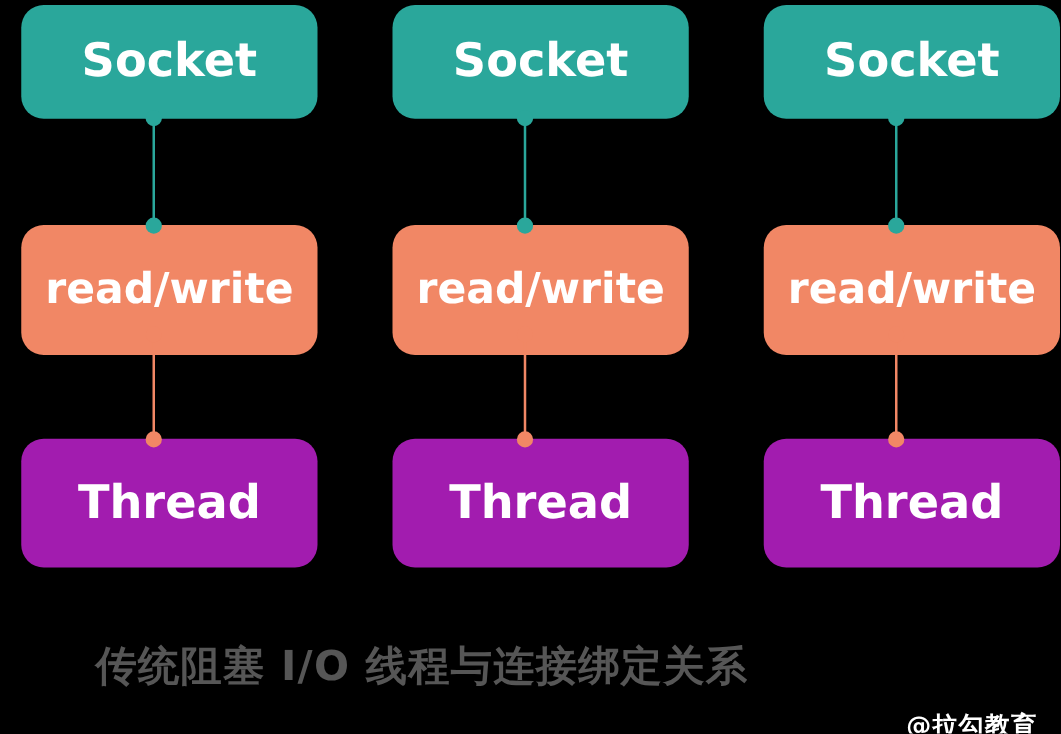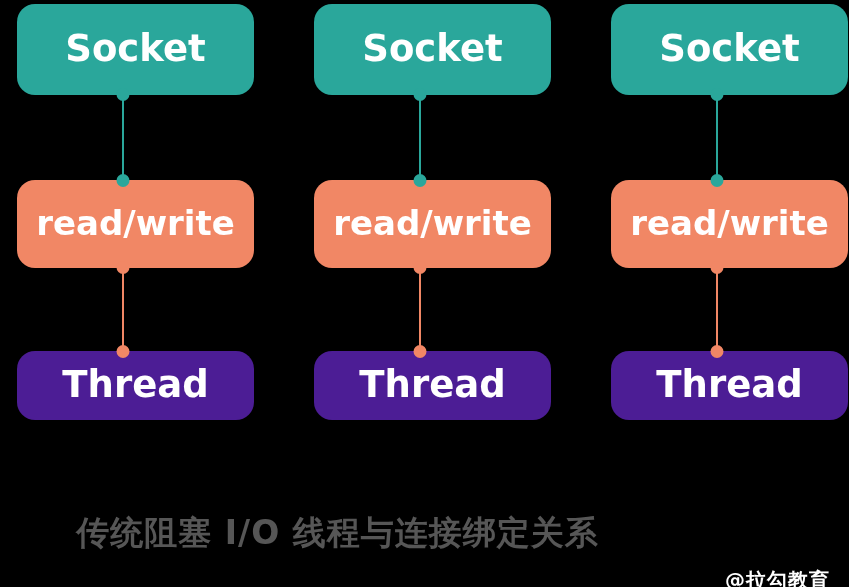--- a/index.html
+++ b/index.html
@@ -38,28 +38,28 @@
     z-index: 1;
   }
   .node-socket {
     top: 0;
     height: 91px;
     background: #2AA79B;
     font-size: 37px;
   }
   .node-rw {
     top: 176px;
-    height: 88px;
+    height: 104px;
     background: #F18765;
     font-size: 34px;
   }
   .node-thread {
     top: 347px;
-    height: 69px;
-    background: #4c1d95;
+    height: 103px;
+    background: #a21caf;
     font-size: 37px;
   }
   .node .label {
     line-height: 1;
     padding-bottom: 3px;
   }
 
   .connector {
     position: absolute;
     left: 0;

